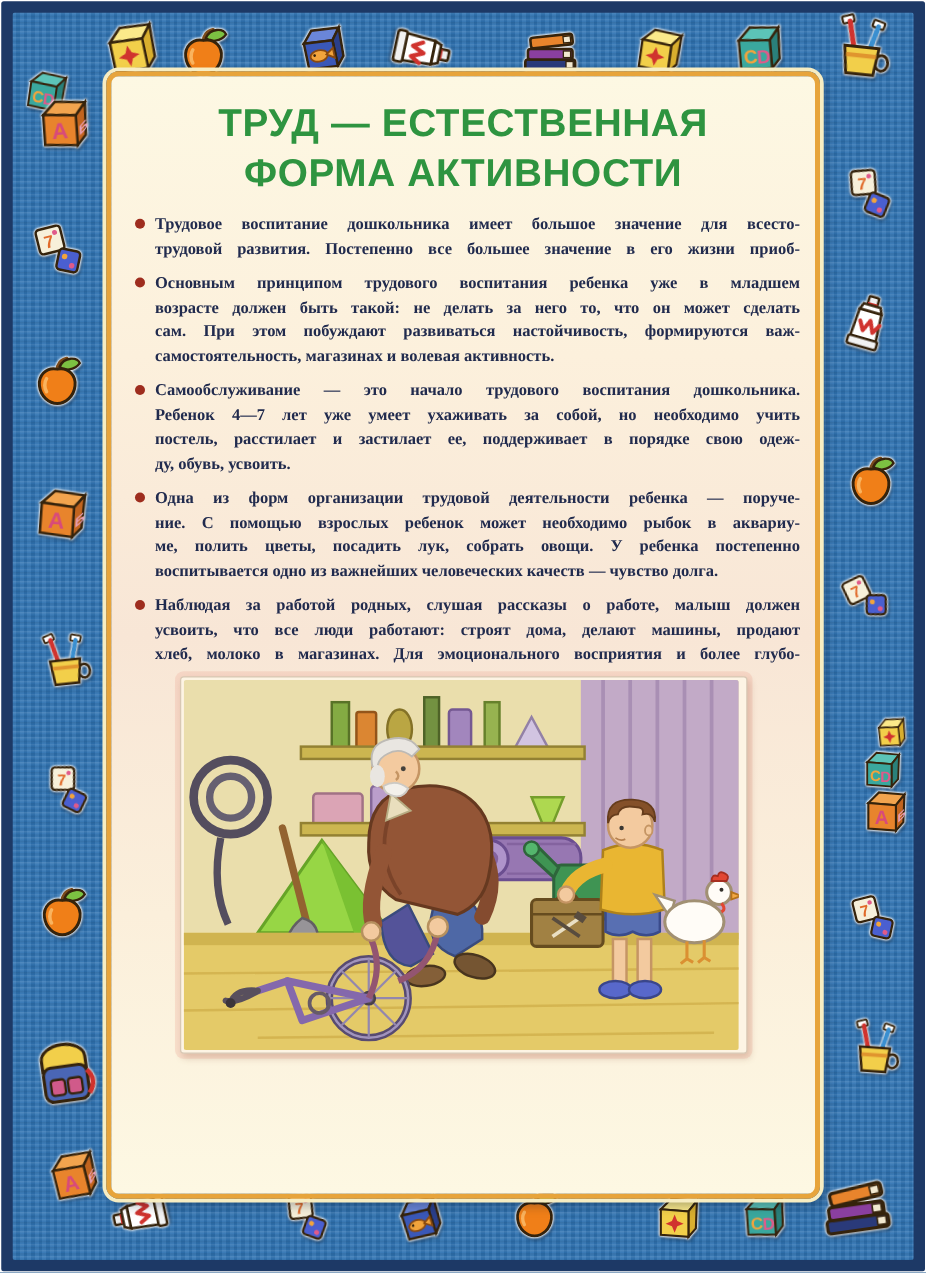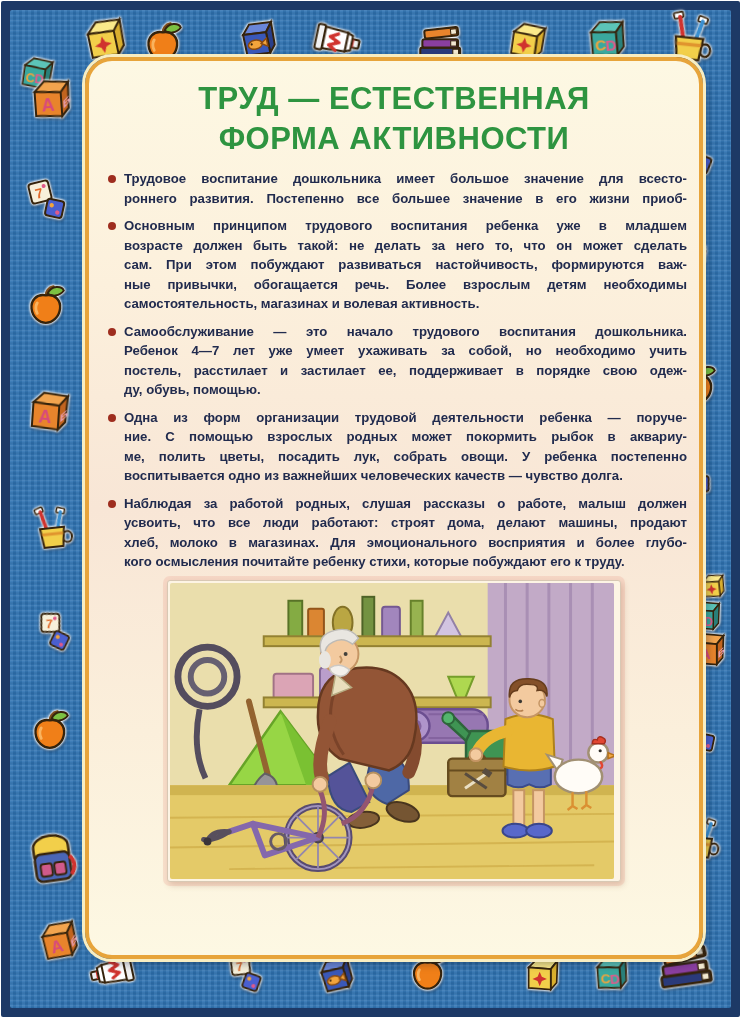--- a/index.html
+++ b/index.html
@@ -7,29 +7,29 @@
   .page{position:relative;width:741px;height:1018px;margin:0 auto;background:#ffffff;overflow:hidden;}
   .frame{position:absolute;inset:1px;background:#1d3966;border-radius:2px;}
   .field{position:absolute;inset:10px;background-color:#2f73b2;
     background-image:
       repeating-linear-gradient(180deg, rgba(255,255,255,.10) 0px, rgba(255,255,255,0) 2px, rgba(0,0,0,.07) 3px, rgba(0,0,0,0) 5px),
       repeating-linear-gradient(90deg, rgba(255,255,255,.06) 0 3px, rgba(0,0,0,.05) 3px 6px);
     border-radius:2px;}
   .decor-layer{position:absolute;inset:0;z-index:1;}
   .decor-icon{position:absolute;overflow:visible;
     filter:drop-shadow(0 0 .9px #fff) drop-shadow(0 0 .9px #fff) drop-shadow(1px 2px 1px rgba(10,20,40,.35));}
-  .panel{position:absolute;left:85px;top:57px;width:618px;height:902px;box-sizing:border-box;z-index:2;
-    border:4px solid #e7a43b;border-radius:27px;overflow:hidden;
+  .panel{position:absolute;left:85px;top:57px;width:571px;height:902px;box-sizing:border-box;z-index:2;
+    border:4px solid #e7a43b;border-radius:10px;overflow:hidden;
     box-shadow:0 0 0 3px #f7edc2, 4px 5px 9px rgba(10,20,40,.35);
     background:linear-gradient(180deg,#fdf8e3 0%,#fcf0dc 25%,#f8e6d6 50%,#fbefdb 75%,#fdf8e3 100%);}
   .title{margin:18px 8px 0;text-align:center;color:#2e9440;font-weight:bold;
     font-size:31px;line-height:40px;letter-spacing:.5px;}
   .title .tl{display:block;white-space:nowrap;}
   .bullets{list-style:none;margin:10px 0 0;padding:0 12px 0 18px;}
-  .bullet{position:relative;padding-left:17px;margin-bottom:8px;}
+  .bullet{position:relative;padding-left:17px;margin-bottom:8px;font-family:Liberation Serif, serif;}
   .dot{position:absolute;left:1px;top:6px;width:8px;height:8px;border-radius:50%;background:#9e2d1e;}
   .line{font-size:13.2px;line-height:19.5px;font-weight:bold;color:#212b4e;
     white-space:nowrap;text-align:justify;text-align-last:justify;}
   .line.last{text-align-last:left;}
   .figure{margin:4px auto 0;width:448px;padding:2px;background:#fdf4e4;
     border:1px solid #d8c8b4;border-radius:3px;
     box-shadow:0 0 0 4px rgba(238,170,150,.28), 2px 3px 6px rgba(140,90,60,.3);}
   .figure svg{display:block;width:444px;height:296px;border-radius:2px;}
   .defs{position:absolute;width:0;height:0;}
 </style>
@@ -148,58 +148,56 @@
     <h1 class="title">
       <span class="tl">ТРУД — ЕСТЕСТВЕННАЯ</span>
       <span class="tl">ФОРМА АКТИВНОСТИ</span>
     </h1>
 
     <ul class="bullets">
         <li class="bullet">
     <span class="dot"></span>
     <div class="lines">
             <div class="line">Трудовое воспитание дошкольника имеет большое значение для всесто-</div>
-            <div class="line">роннего развития. Постепенно все большее значение в его жизни приоб-</div>
+            <div class="line">трудовой развития. Постепенно все большее значение в его жизни приоб-</div>
           </div>
   </li>
         <li class="bullet">
     <span class="dot"></span>
     <div class="lines">
             <div class="line">Основным принципом трудового воспитания ребенка уже в младшем</div>
             <div class="line">возрасте должен быть такой: не делать за него то, что он может сделать</div>
             <div class="line">сам. При этом побуждают развиваться настойчивость, формируются важ-</div>
-            <div class="line">ные привычки, обогащается речь. Более взрослым детям необходимы</div>
             <div class="line last">самостоятельность, магазинах и волевая активность.</div>
           </div>
   </li>
         <li class="bullet">
     <span class="dot"></span>
     <div class="lines">
             <div class="line">Самообслуживание — это начало трудового воспитания дошкольника.</div>
             <div class="line">Ребенок 4—7 лет уже умеет ухаживать за собой, но необходимо учить</div>
             <div class="line">постель, расстилает и застилает ее, поддерживает в порядке свою одеж-</div>
-            <div class="line last">ду, обувь, помощью.</div>
+            <div class="line last">ду, обувь, усвоить.</div>
           </div>
   </li>
         <li class="bullet">
     <span class="dot"></span>
     <div class="lines">
             <div class="line">Одна из форм организации трудовой деятельности ребенка — поруче-</div>
-            <div class="line">ние. С помощью взрослых родных может покормить рыбок в аквариу-</div>
+            <div class="line">ние. С помощью взрослых ребенок может необходимо рыбок в аквариу-</div>
             <div class="line">ме, полить цветы, посадить лук, собрать овощи. У ребенка постепенно</div>
             <div class="line last">воспитывается одно из важнейших человеческих качеств — чувство долга.</div>
           </div>
   </li>
         <li class="bullet">
     <span class="dot"></span>
     <div class="lines">
             <div class="line">Наблюдая за работой родных, слушая рассказы о работе, малыш должен</div>
             <div class="line">усвоить, что все люди работают: строят дома, делают машины, продают</div>
             <div class="line">хлеб, молоко в магазинах. Для эмоционального восприятия и более глубо-</div>
-            <div class="line last">кого осмысления почитайте ребенку стихи, которые побуждают его к труду.</div>
           </div>
   </li>
       </ul>
 
     <figure class="figure" style="margin-top:4px">
       <svg viewBox="0 0 450 300">
 
         <rect width="450" height="210" fill="#e9dfae"></rect>
         <rect x="322" width="128" height="210" fill="#c9b3d6"></rect>
         <g stroke="#ab92c0" stroke-width="3">

